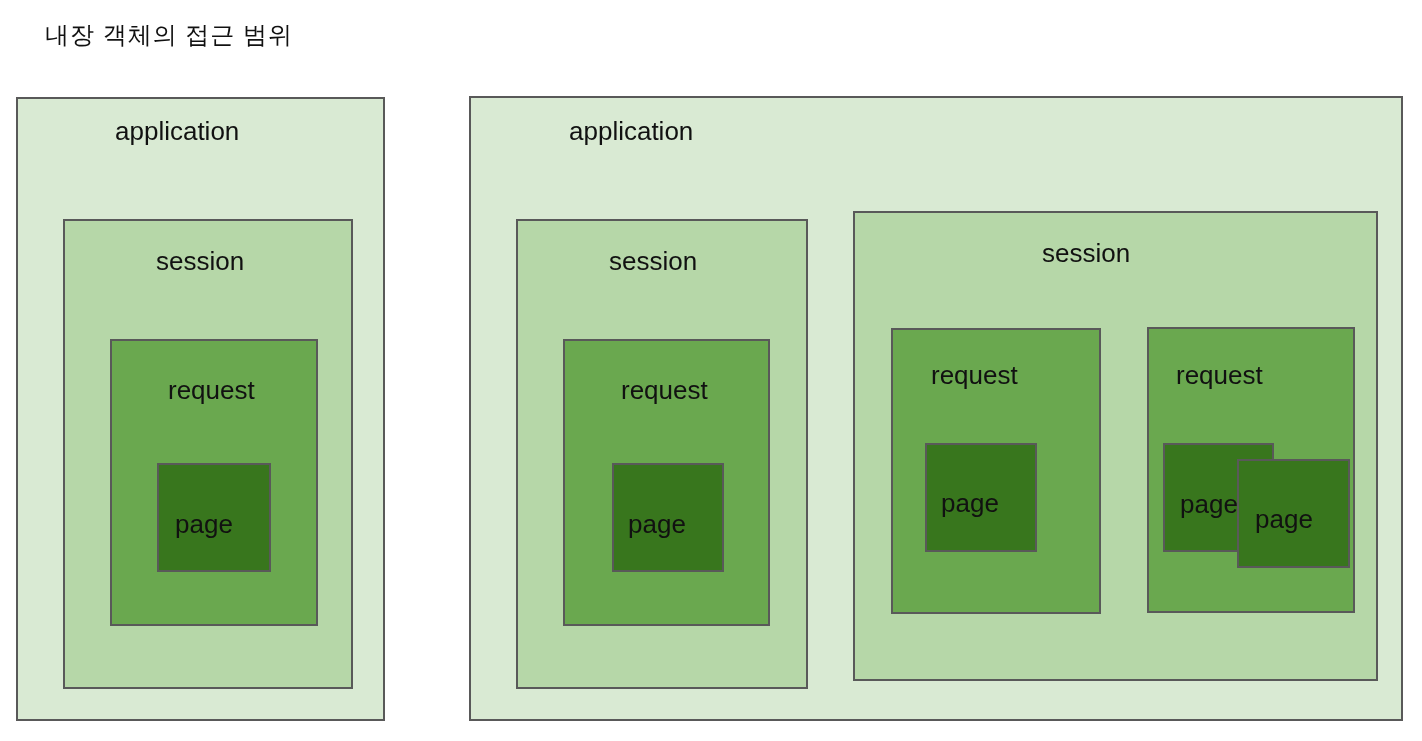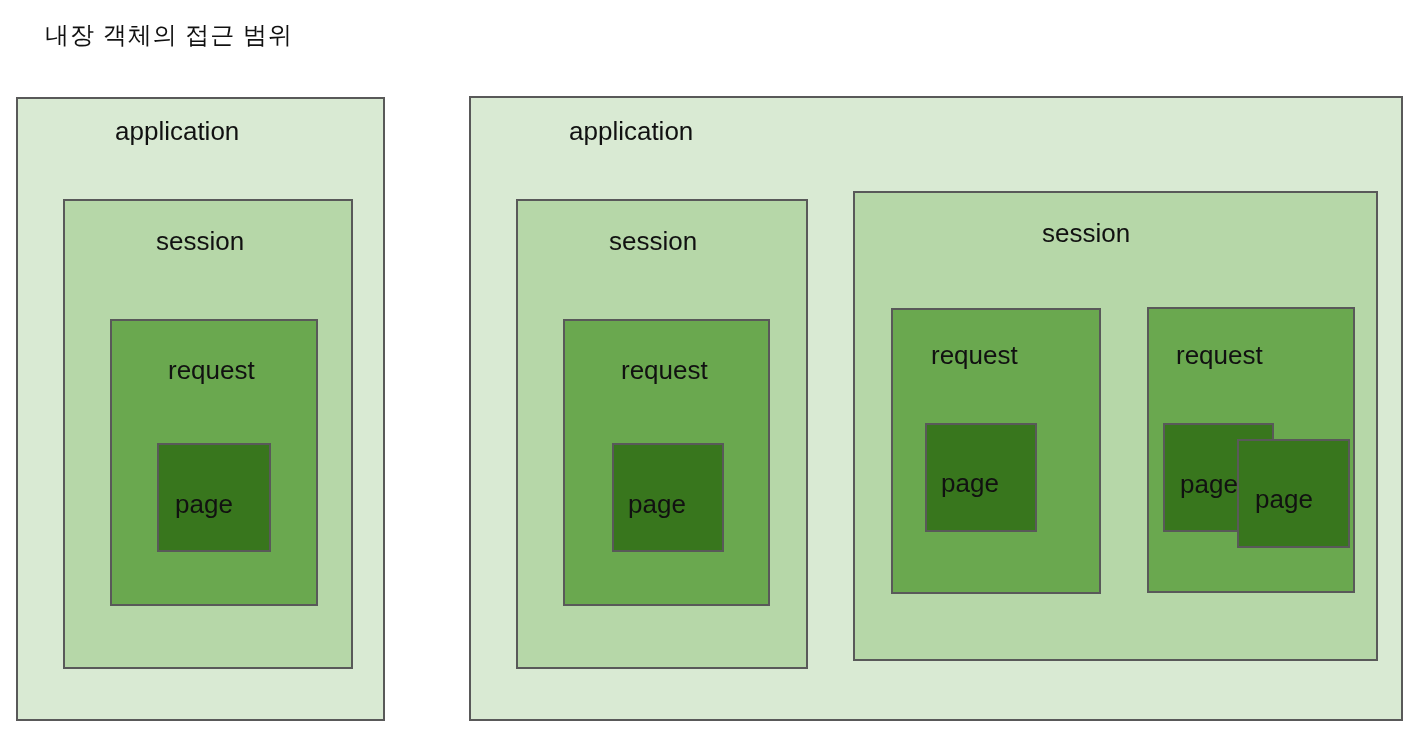--- a/index.html
+++ b/index.html
@@ -33,21 +33,21 @@
     color: var(--text);
     letter-spacing: 1px;
     white-space: nowrap;
   }
   .box {
     position: absolute;
     box-sizing: border-box;
     border: 2px solid var(--border);
   }
   .app  { background: var(--application-fill); text-decoration: underline; }
-  .sess { background: var(--session-fill); }
+  .sess { background: var(--session-fill); margin-top: 20px; }
   .req  { background: var(--request-fill); }
   .page { background: var(--page-fill); }
   .lbl {
     position: absolute;
     font-size: 26px;
     line-height: 1.2;
     color: var(--text);
     white-space: nowrap;
   }
 </style>

